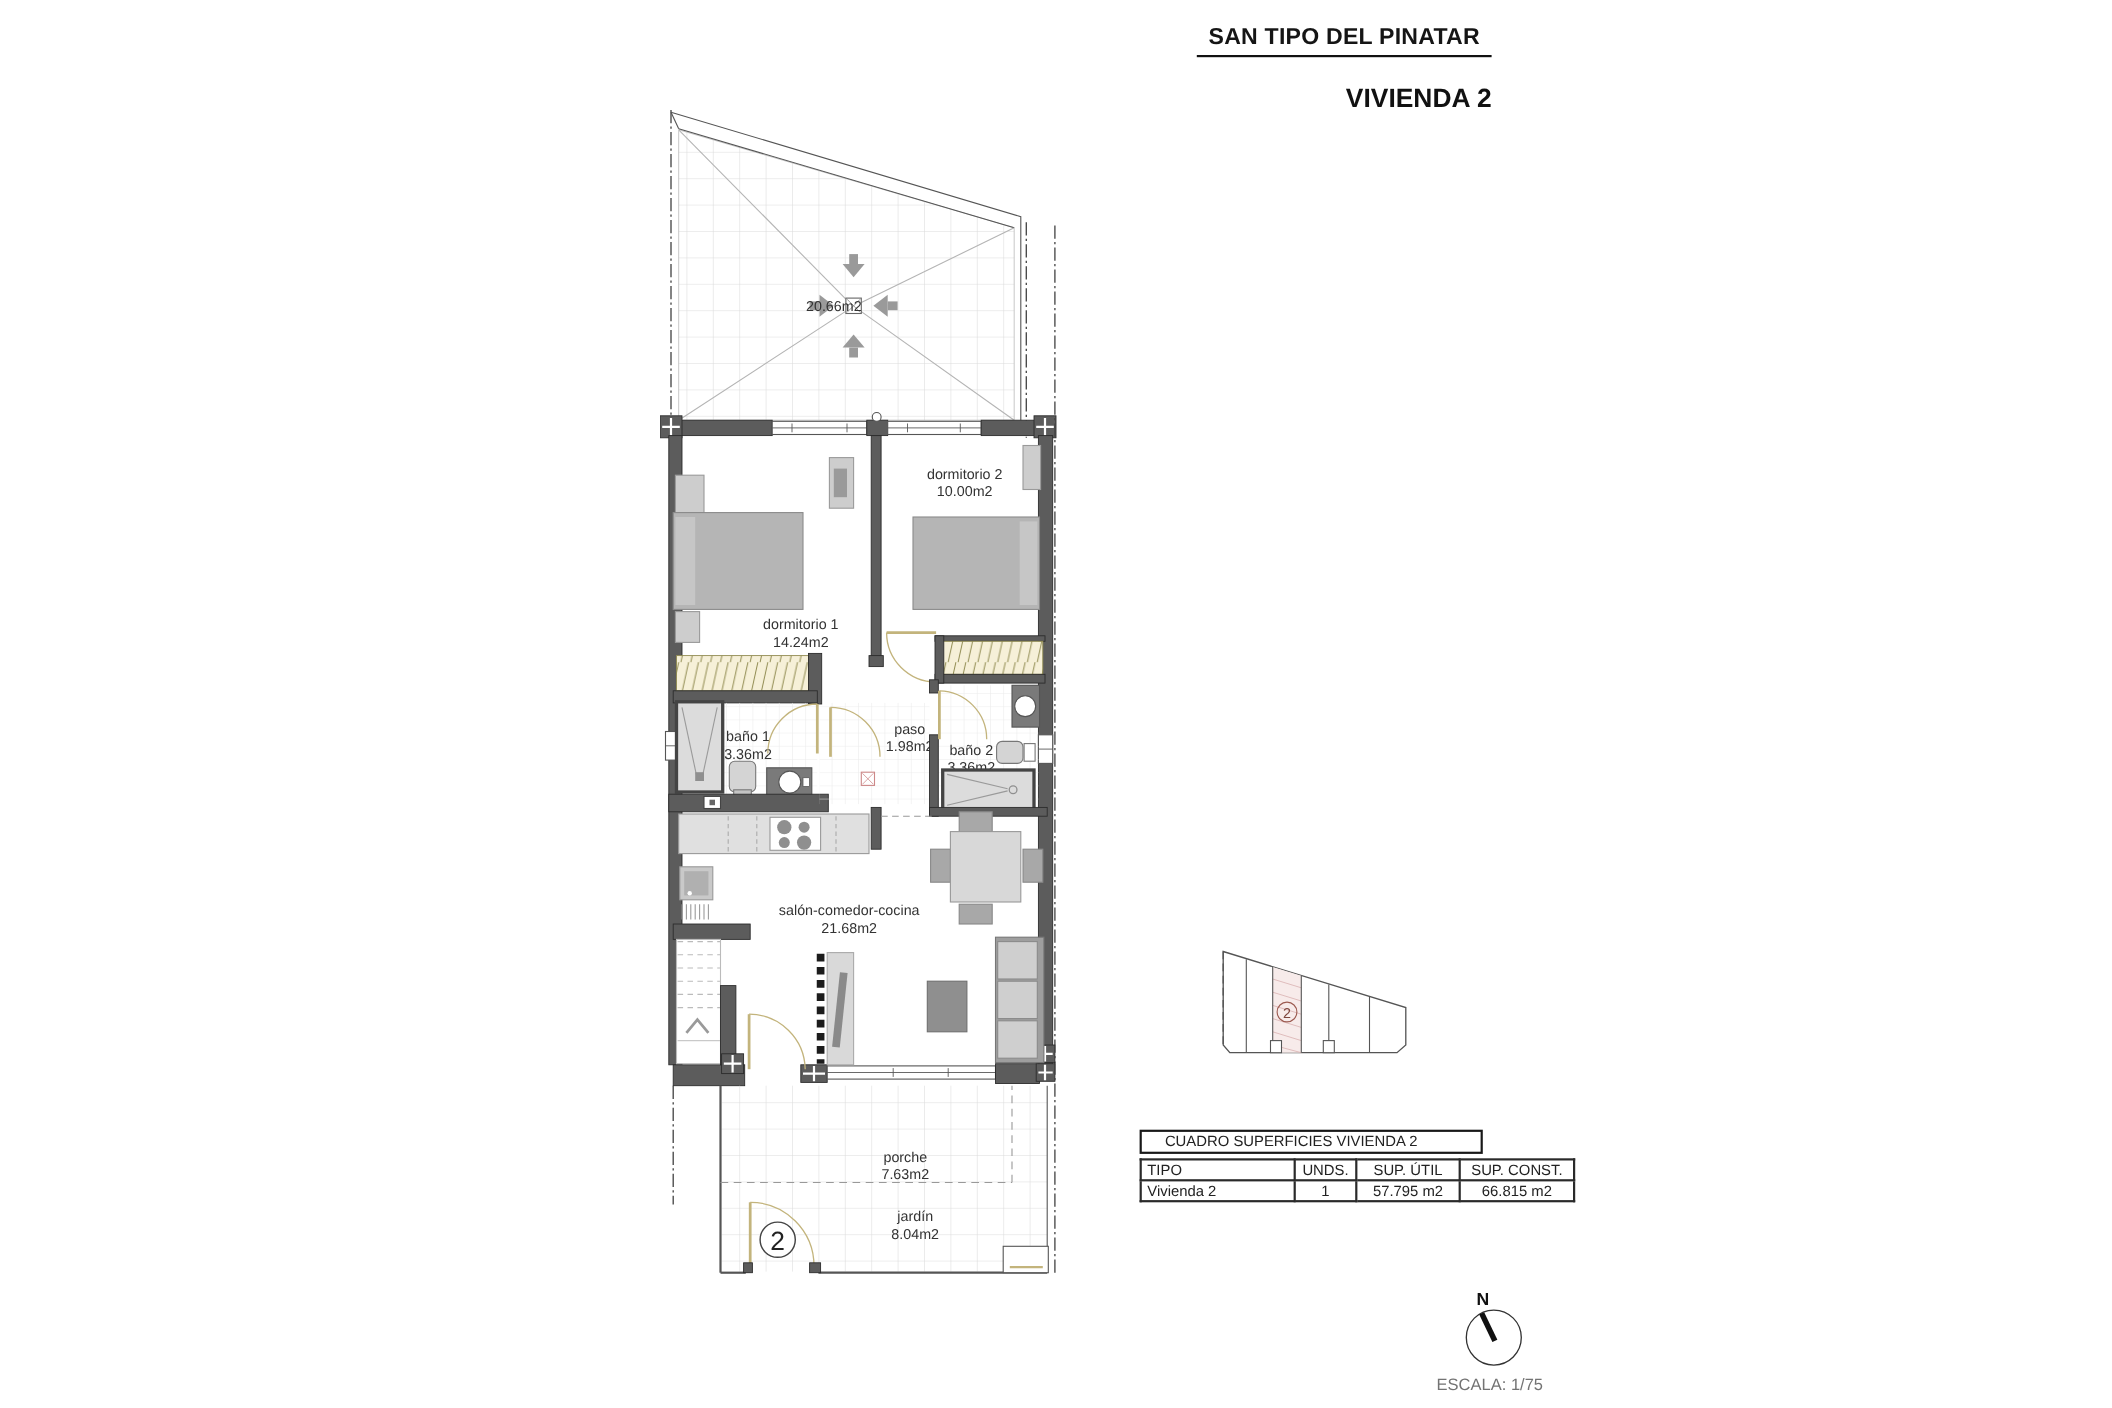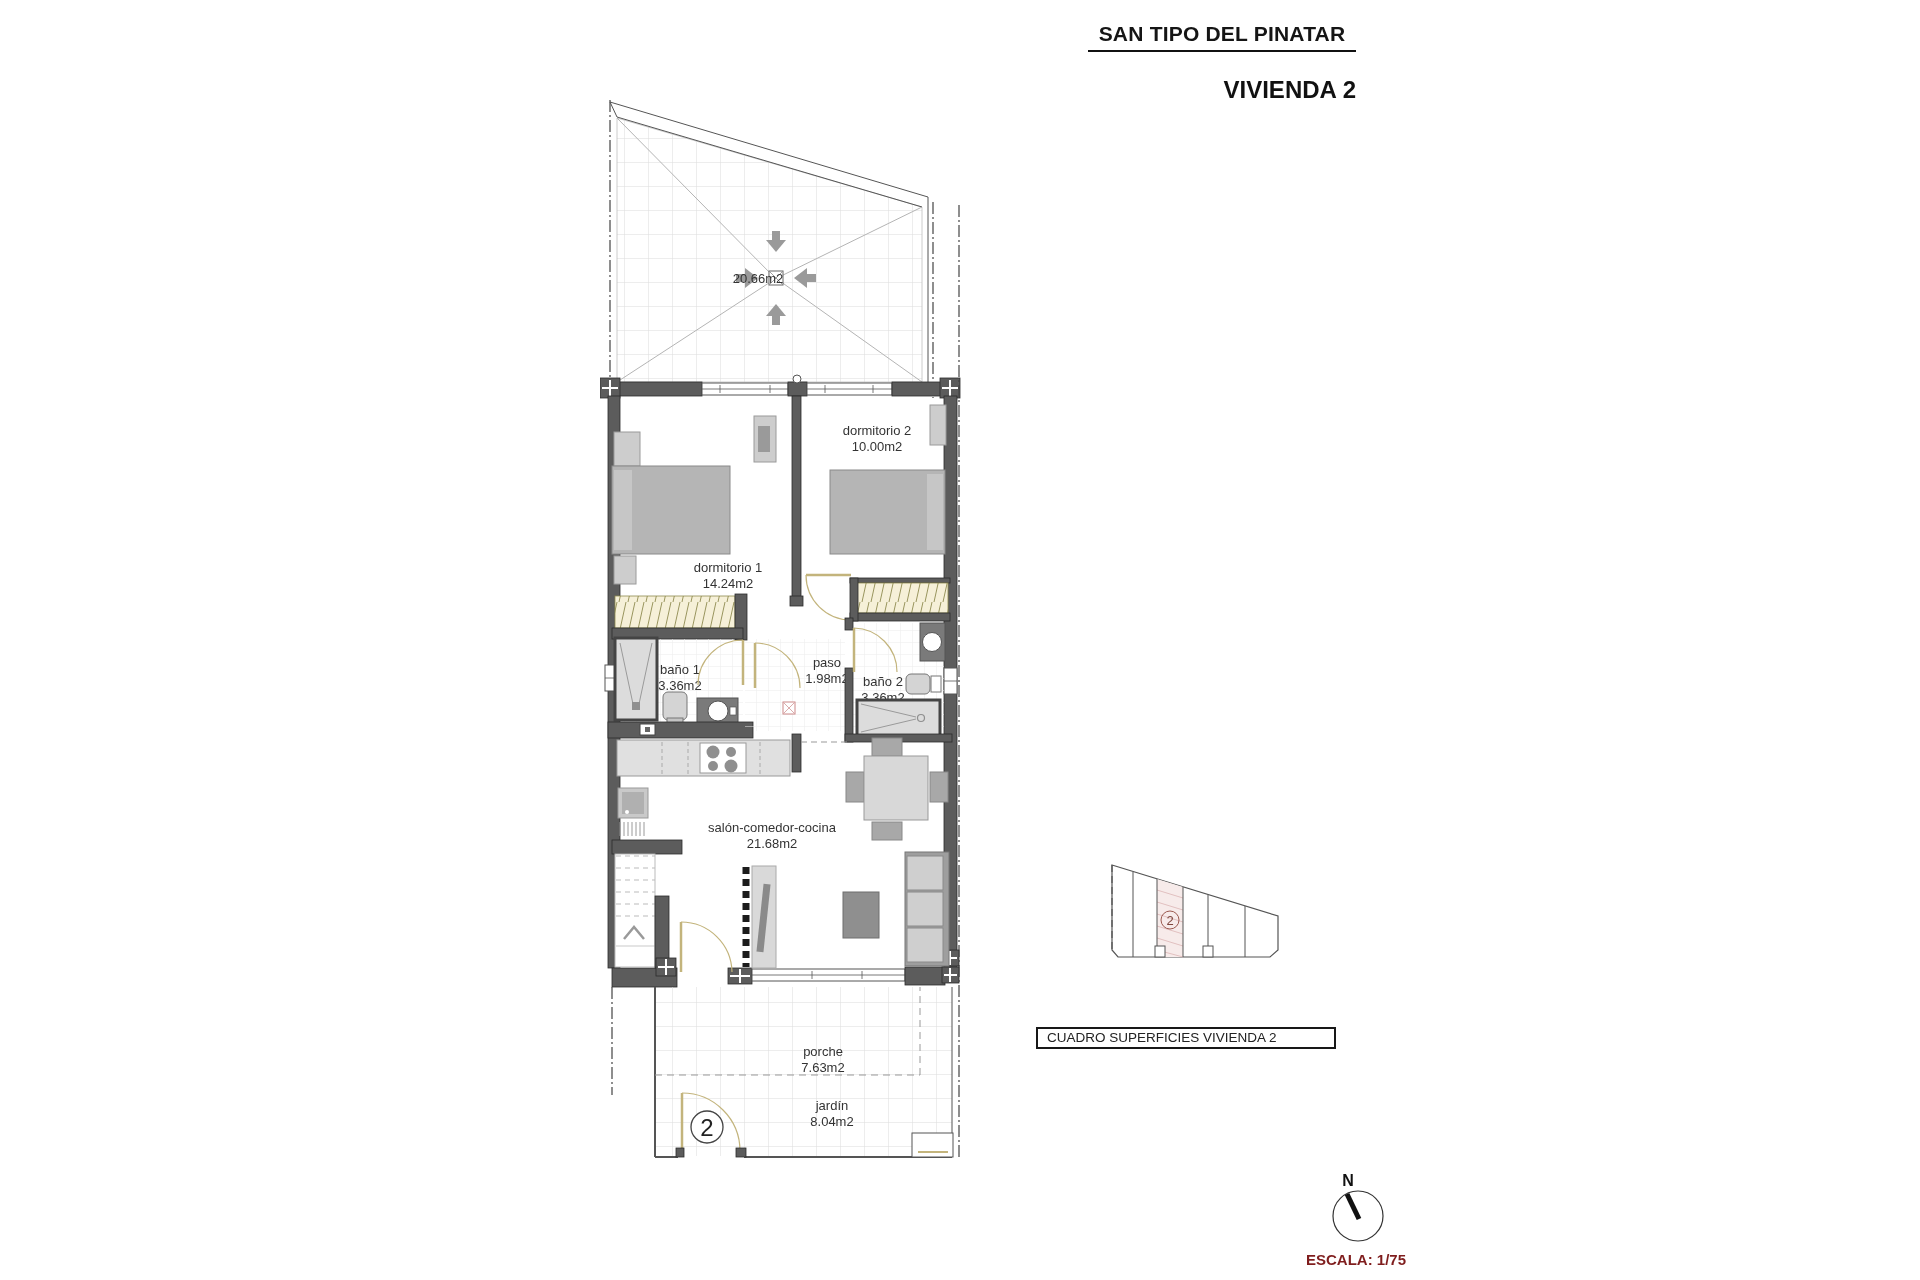--- a/index.html
+++ b/index.html
@@ -4,30 +4,30 @@
 <style>
   html,body{margin:0;padding:0;background:#fff;}
   #canvas{position:relative;width:1920px;height:1280px;background:#ffffff;overflow:hidden;
           font-family:"Liberation Sans", sans-serif;color:#1c1c1c;}
   .abs{position:absolute;}
   #loc-title{left:1088px;top:22px;width:268px;text-align:center;font-size:21px;font-weight:bold;
              letter-spacing:0.2px;border-bottom:2px solid #111;padding-bottom:4px;color:#151515;}
   #unit-title{left:1150px;top:76px;width:206px;text-align:right;font-size:24px;font-weight:bold;color:#111;}
   
   #sup-block{left:1036px;top:1027px;}
-  #sup-title{border:2px solid #181818;width:282px;font-size:13.5px;padding:1px 5px 2px 9px;color:#222;
+  #sup-title{border:2px solid #181818;width:282px;font-size:13.5px;padding:1px 5px 2px 21px;color:#222;
              white-space:nowrap;margin-bottom:4px;}
   #sup-block table{border-collapse:collapse;}
   #sup-block th,#sup-block td{border:2px solid #2a2a2a;font-size:13.5px;font-weight:normal;
              padding:0 5px;height:17px;color:#222;white-space:nowrap;}
   .c-tipo{width:128px;text-align:left;}
   .c-unds{width:44px;text-align:center;}
   .c-util{width:82px;text-align:center;}
   .c-const{width:92px;text-align:center;}
-  #escala{left:1306px;top:1251px;font-size:15px;font-weight:bold;color:#7f1d1d;}
+  #escala{left:1306px;top:1251px;font-size:15px;font-weight:normal;color:#737373;}
   
   .wall{fill:#5c5c5c;stroke:#2b2b2b;stroke-width:0.8;}
   .thin{stroke:#555;stroke-width:1;fill:none;}
   .thin2{stroke:#555;stroke-width:2;fill:none;}
   .dashdot{stroke:#444;stroke-width:1.2;fill:none;stroke-dasharray:12 3 2 3;}
   .graydiag{stroke:#b4b4b4;stroke-width:1;fill:none;}
   .door{stroke:#c3b47c;stroke-width:1.2;fill:none;}
   .leaf{stroke:#c3b47c;stroke-width:2.5;fill:none;}
   .lbl{font-family:"Liberation Sans",sans-serif;font-size:13px;fill:#333;text-anchor:middle;}
   .furn{stroke:#8a8a8a;fill:#b5b5b5;}
@@ -379,20 +379,36 @@
     <rect x="55" y="96" width="10" height="11" fill="#fff" stroke="#555" stroke-width="1"></rect>
     <rect x="103" y="96" width="10" height="11" fill="#fff" stroke="#555" stroke-width="1"></rect>
     <g>
       <circle cx="70" cy="70" r="9" fill="none" stroke="#9c5a50" stroke-width="1"></circle>
       <text x="70" y="75" text-anchor="middle" font-size="13" fill="#7d453c" font-family="Liberation Sans, sans-serif">2</text>
     </g>
   </svg>
 
   <div class="abs" id="sup-block">
     <div id="sup-title">CUADRO SUPERFICIES VIVIENDA 2</div>
+    <table>
+      <tbody>
+          <tr>
+        <th class="c-tipo">TIPO</th>
+        <th class="c-unds">UNDS.</th>
+        <th class="c-util">SUP. ÚTIL</th>
+        <th class="c-const">SUP. CONST.</th>
+      </tr>
+      <tr>
+        <td class="c-tipo">Vivienda 2</td>
+        <td class="c-unds">1</td>
+        <td class="c-util">57.795 m2</td>
+        <td class="c-const">66.815 m2</td>
+      </tr>
+    </tbody>
+      </table>
   </div>
 
   <svg class="abs" style="left:1320px;top:1168px;" width="90" height="85" viewBox="0 0 90 85">
     <circle cx="38" cy="48" r="25" fill="none" stroke="#333" stroke-width="1.2"></circle>
     <line x1="39" y1="51" x2="27" y2="26" stroke="#111" stroke-width="5"></line>
     <text x="28" y="18" text-anchor="middle" font-size="16" font-weight="bold" fill="#111" font-family="Liberation Sans, sans-serif">N</text>
   </svg>
   <div class="abs" id="escala">ESCALA: 1/75</div>
 
 </div>

